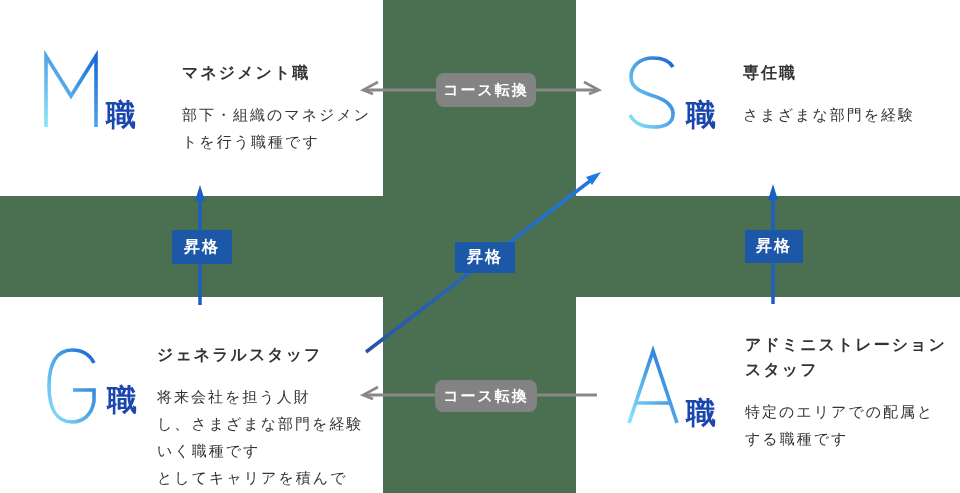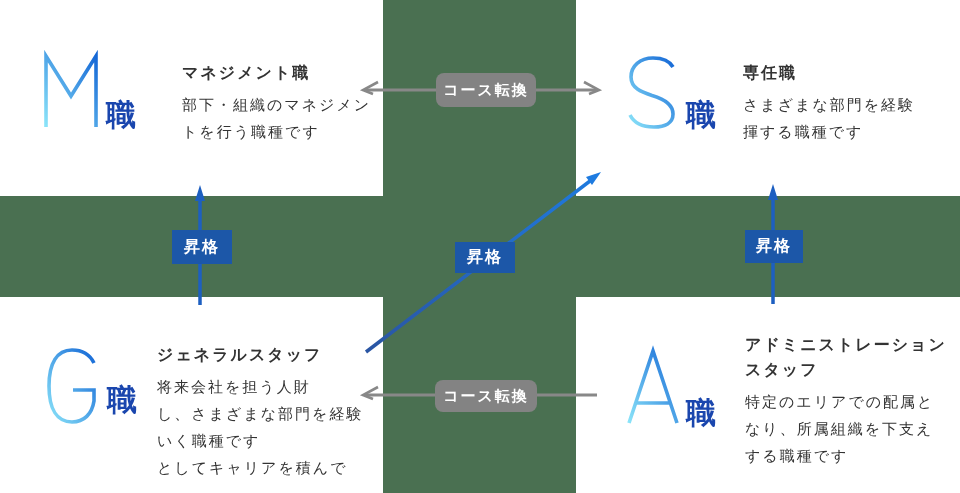--- a/index.html
+++ b/index.html
@@ -11,21 +11,21 @@
   .bar.h{left:0;top:196px;width:960px;height:101px;}
 
   
   .letter-svg{position:absolute;z-index:1;overflow:visible;}
   .letter-svg path{fill:none;stroke-width:3.6;stroke-linejoin:miter;stroke-linecap:butt;}
   .suffix{position:absolute;z-index:1;font-size:30px;font-weight:600;color:var(--suffix-blue);line-height:1;}
 
   
   .col{position:absolute;z-index:1;color:var(--text-dark);}
   .q-title{font-size:16px;font-weight:700;letter-spacing:2px;line-height:25px;}
-  .q-desc{margin-top:6px;font-size:15px;letter-spacing:2px;line-height:27px;}
+  .q-desc{margin-top:16px;font-size:15px;letter-spacing:2px;line-height:27px;}
 
   
   .arrows{position:absolute;left:0;top:0;z-index:2;pointer-events:none;}
   .blue-line{stroke:var(--arrow-blue);stroke-width:3.5;}
   .blue-head{fill:var(--arrow-blue);}
   .diag-head{fill:var(--diag-blue-end);}
   .gray-line{stroke:var(--arrow-gray);stroke-width:3;}
   .gray-chev{stroke:var(--arrow-gray);stroke-width:2.6;fill:none;}
 
   
@@ -111,21 +111,20 @@
       </defs>
     <path d="M46,11 C42,4 34,2 26,2 C13,2 4,10 4,21 C4,32 14,36 25,39.5 C37,43 46,48 46,58 C46,67 38,71 27,71 C16,71 7,67 3,59" stroke="url(#lg-s)"></path>
   </svg>
   <span class="suffix" style="left:686px;top:100px">職</span>
   <div class="col" style="left:743px;top:60px;width:210px">
     <div class="q-title">
       <div>専任職</div>
     </div>
     <div class="q-desc">
       <div>さまざまな部門を経験</div>
-      <div>揮する職種です</div>
     </div>
   </div>
 
   <svg class="letter-svg" style="left:46px;top:348px" width="52" height="76" viewBox="0 0 52 76" aria-label="G">
     <defs>
         <linearGradient id="lg-g" x1="0%" y1="100%" x2="100%" y2="0%">
       <stop offset="0" style="stop-color:var(--letter-grad-start)"></stop>
           <stop offset="1" style="stop-color:var(--letter-grad-end)"></stop>
     </linearGradient>
       </defs>
@@ -154,21 +153,20 @@
     <path d="M2,74 L26,2 L50,74 M10,54 L42,54" stroke="url(#lg-a)"></path>
   </svg>
   <span class="suffix" style="left:686px;top:398px">職</span>
   <div class="col" style="left:745px;top:332px;width:215px">
     <div class="q-title">
       <div>アドミニストレーション</div>
       <div>スタッフ</div>
     </div>
     <div class="q-desc">
       <div>特定のエリアでの配属と</div>
-      <div>なり、所属組織を下支え</div>
       <div>する職種です</div>
     </div>
   </div>
 
   <div class="box promo promo-left">昇格</div>
   <div class="box promo promo-center">昇格</div>
   <div class="box promo promo-right">昇格</div>
   <div class="box course course-top">コース転換</div>
   <div class="box course course-bottom">コース転換</div>
 

